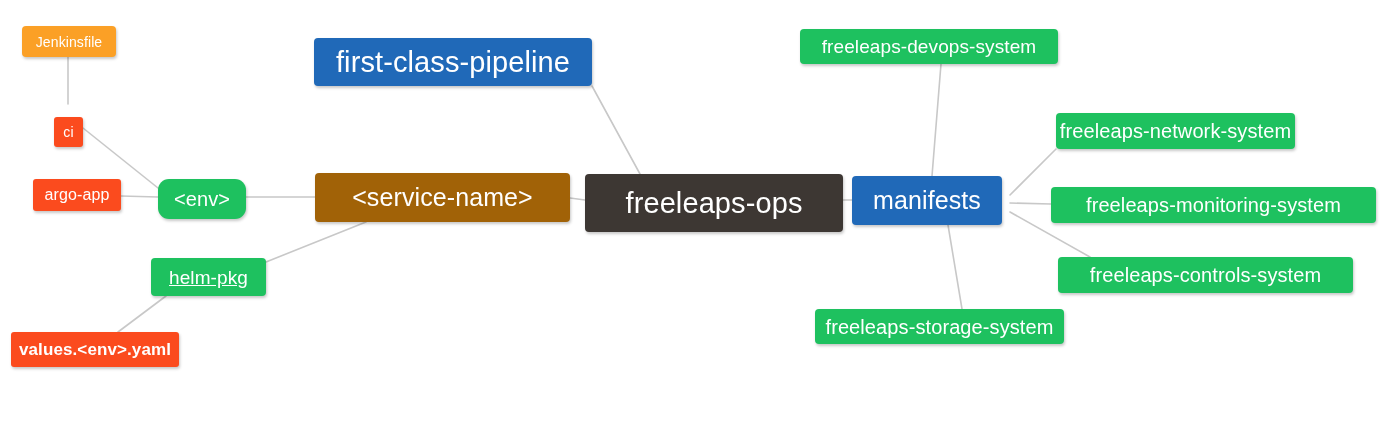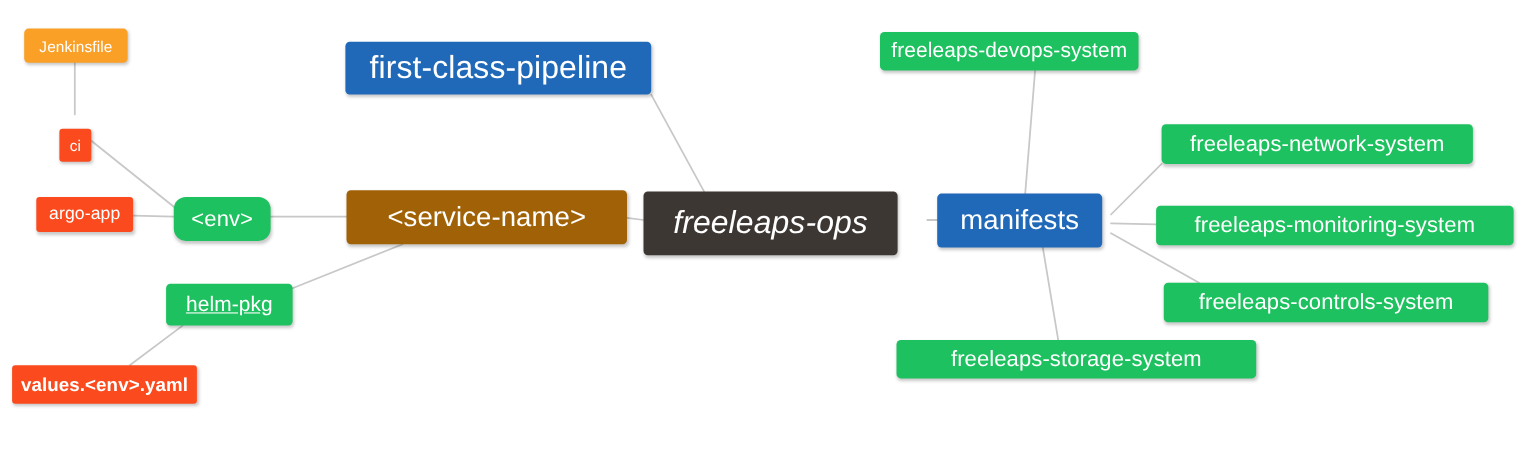--- a/index.html
+++ b/index.html
@@ -57,21 +57,21 @@
       <line x1="158" y1="197" x2="121" y2="196" stroke="#c8c8c8" stroke-width="1.6" stroke-linecap="round"></line>
       <line x1="68" y1="104" x2="68" y2="57" stroke="#c8c8c8" stroke-width="1.6" stroke-linecap="round"></line>
       <line x1="166" y1="296" x2="118" y2="332" stroke="#c8c8c8" stroke-width="1.6" stroke-linecap="round"></line>
       <line x1="932" y1="176" x2="941" y2="64" stroke="#c8c8c8" stroke-width="1.6" stroke-linecap="round"></line>
       <line x1="1010" y1="195" x2="1056" y2="149" stroke="#c8c8c8" stroke-width="1.6" stroke-linecap="round"></line>
       <line x1="1010" y1="203" x2="1051" y2="204" stroke="#c8c8c8" stroke-width="1.6" stroke-linecap="round"></line>
       <line x1="1010" y1="212" x2="1090" y2="257" stroke="#c8c8c8" stroke-width="1.6" stroke-linecap="round"></line>
       <line x1="948" y1="225" x2="962" y2="309" stroke="#c8c8c8" stroke-width="1.6" stroke-linecap="round"></line>
     </svg>
   <div id="node-layer">
-      <div class="node" style="left: 585px; top: 174px; width: 231px; height: 58px; background: rgb(61, 55, 51); font-size: 29px; border-radius: 4px; font-style: italic;">
+      <div class="node" style="left: 585px; top: 174px; width: 258px; height: 58px; background: rgb(61, 55, 51); font-size: 29px; border-radius: 4px;">
         <span class="node-label">freeleaps-ops</span>
       </div>
       <div class="node" style="left: 315px; top: 173px; width: 255px; height: 49px; background: #a16207; font-size: 25px; border-radius: 4px;">
         <span class="node-label">&lt;service-name&gt;</span>
       </div>
       <div class="node" style="left: 852px; top: 176px; width: 150px; height: 49px; background: rgb(32, 105, 184); font-size: 25px; border-radius: 4px;">
         <span class="node-label">manifests</span>
       </div>
       <div class="node" style="left: 314px; top: 38px; width: 278px; height: 48px; background: rgb(32, 105, 184); font-size: 29px; border-radius: 4px;">
         <span class="node-label">first-class-pipeline</span>
@@ -87,29 +87,29 @@
       </div>
       <div class="node" style="left: 33px; top: 179px; width: 88px; height: 32px; background: rgb(251, 75, 30); font-size: 16px; border-radius: 3px;">
         <span class="node-label">argo-app</span>
       </div>
       <div class="node" style="left: 22px; top: 26px; width: 94px; height: 31px; background: rgb(251, 160, 38); font-size: 14px; border-radius: 4px;">
         <span class="node-label">Jenkinsfile</span>
       </div>
       <div class="node" style="left: 11px; top: 332px; width: 168px; height: 35px; background: rgb(251, 75, 30); font-size: 17px; border-radius: 3px; font-weight: bold;">
         <span class="node-label">values.&lt;env&gt;.yaml</span>
       </div>
-      <div class="node" style="left: 800px; top: 29px; width: 235px; height: 35px; background: rgb(30, 193, 95); font-size: 19px; border-radius: 4px;">
+      <div class="node" style="left: 800px; top: 29px; width: 258px; height: 35px; background: rgb(30, 193, 95); font-size: 19px; border-radius: 4px;">
         <span class="node-label">freeleaps-devops-system</span>
       </div>
-      <div class="node" style="left: 1056px; top: 113px; width: 283px; height: 36px; background: rgb(30, 193, 95); font-size: 20px; border-radius: 4px;">
+      <div class="node" style="left: 1056px; top: 113px; width: 239px; height: 36px; background: rgb(30, 193, 95); font-size: 20px; border-radius: 4px;">
         <span class="node-label">freeleaps-network-system</span>
       </div>
       <div class="node" style="left: 1051px; top: 187px; width: 325px; height: 36px; background: rgb(30, 193, 95); font-size: 20px; border-radius: 4px;">
         <span class="node-label">freeleaps-monitoring-system</span>
       </div>
       <div class="node" style="left: 1058px; top: 257px; width: 295px; height: 36px; background: rgb(30, 193, 95); font-size: 20px; border-radius: 4px;">
         <span class="node-label">freeleaps-controls-system</span>
       </div>
-      <div class="node" style="left: 815px; top: 309px; width: 327px; height: 35px; background: rgb(30, 193, 95); font-size: 20px; border-radius: 4px;">
+      <div class="node" style="left: 815px; top: 309px; width: 249px; height: 35px; background: rgb(30, 193, 95); font-size: 20px; border-radius: 4px;">
         <span class="node-label">freeleaps-storage-system</span>
       </div>
     </div>
 </div>
 
 </body></html>

